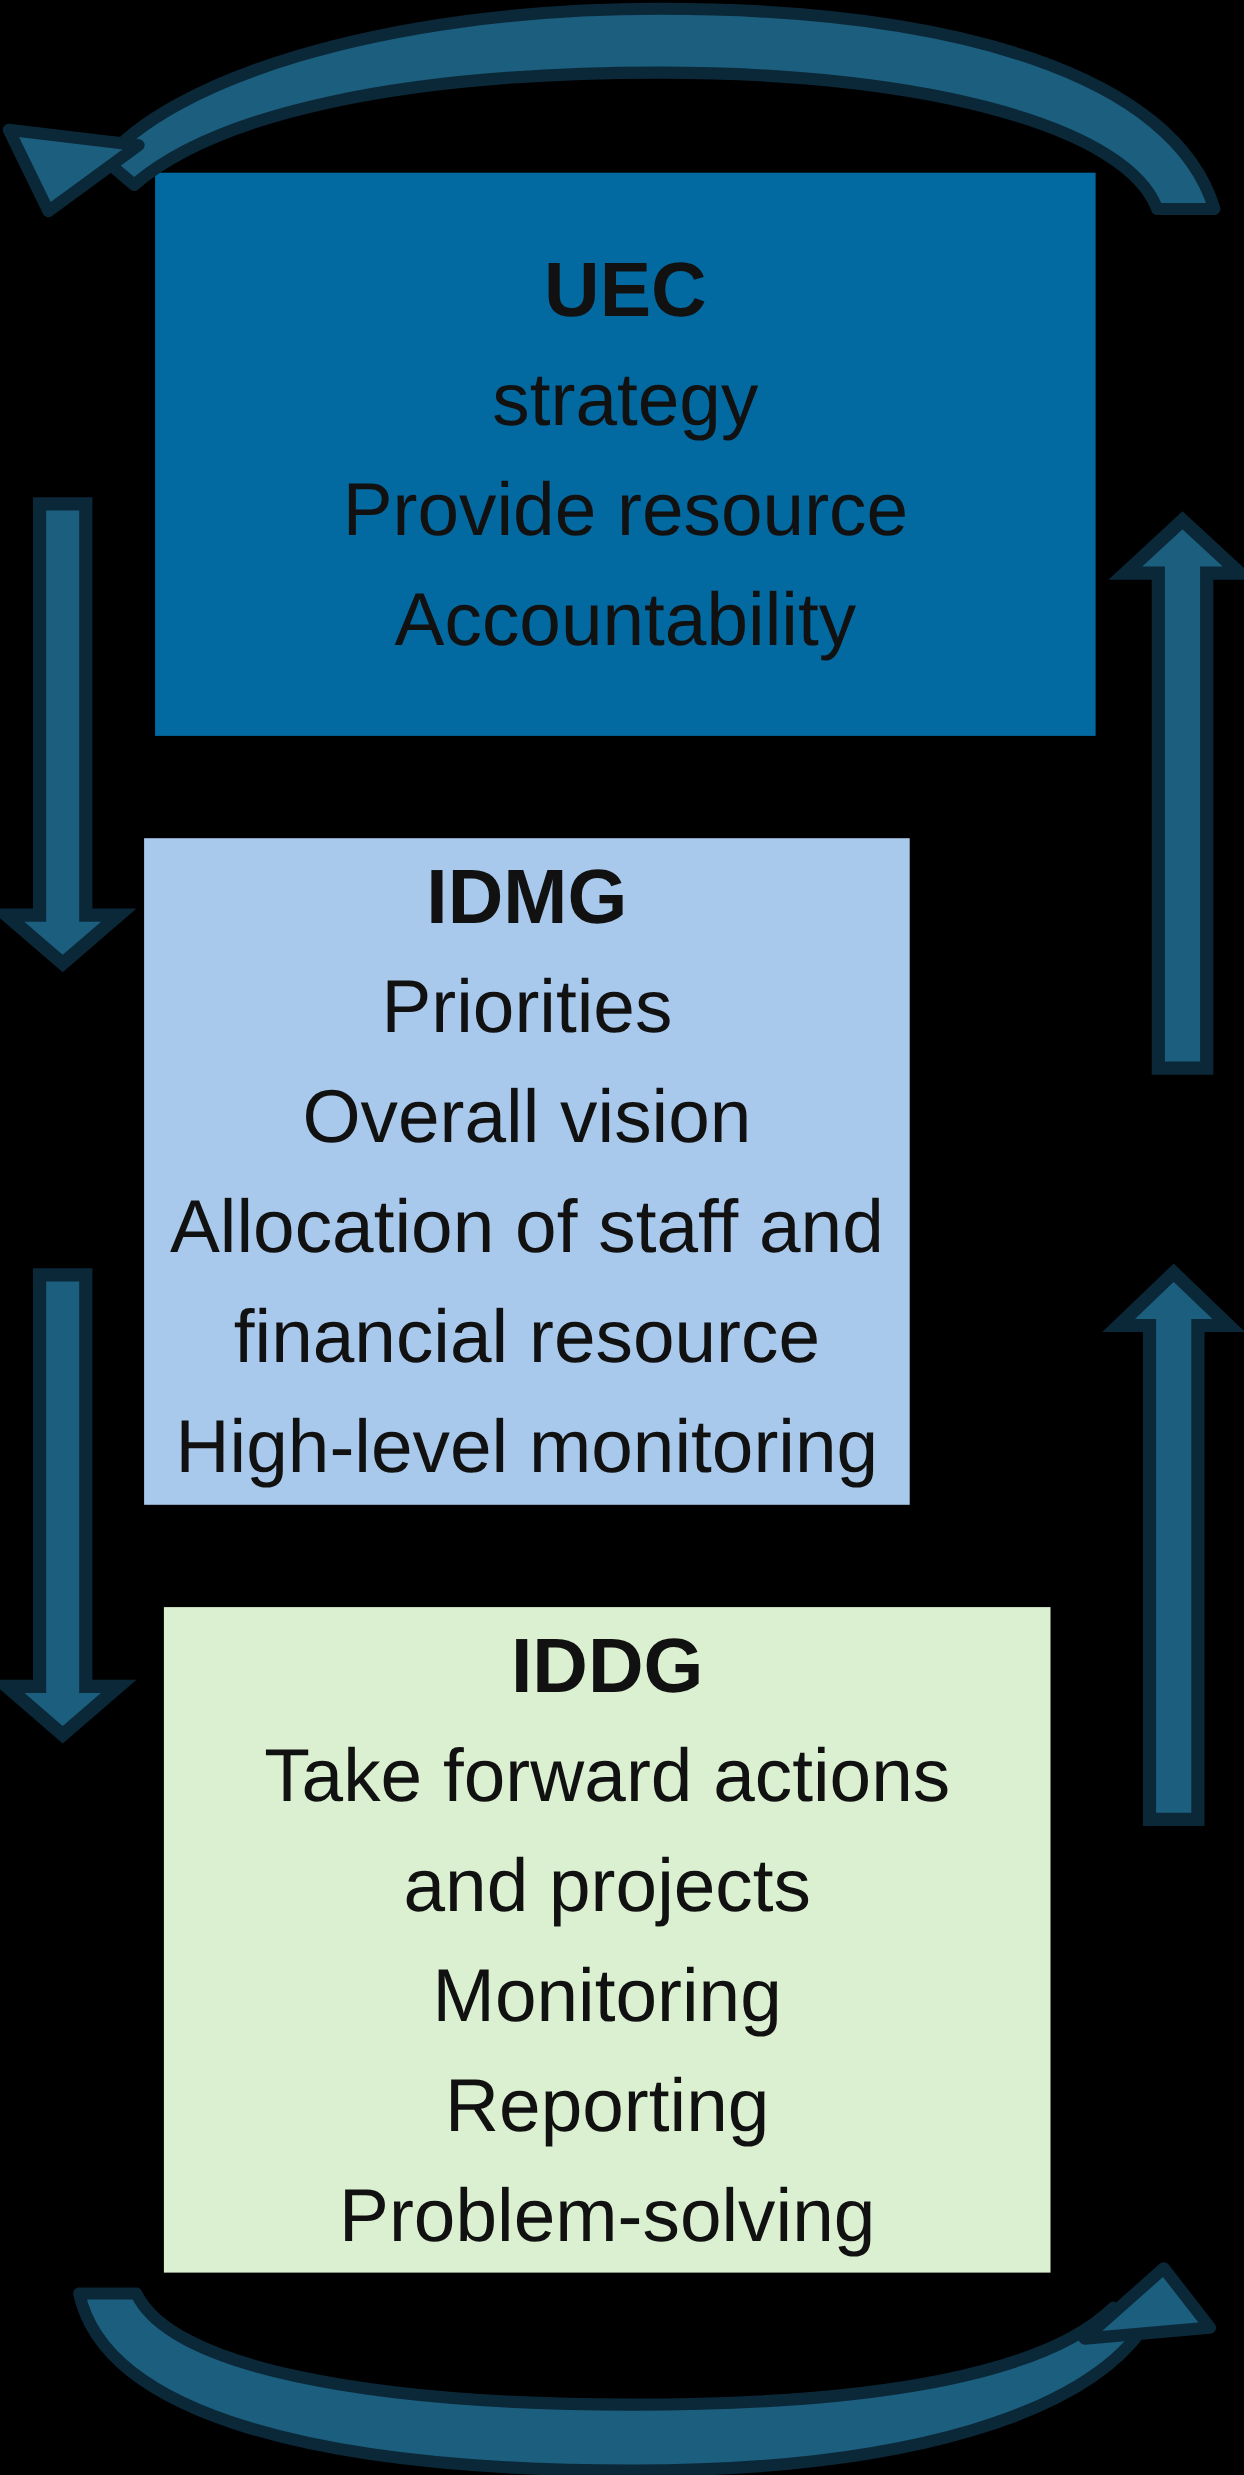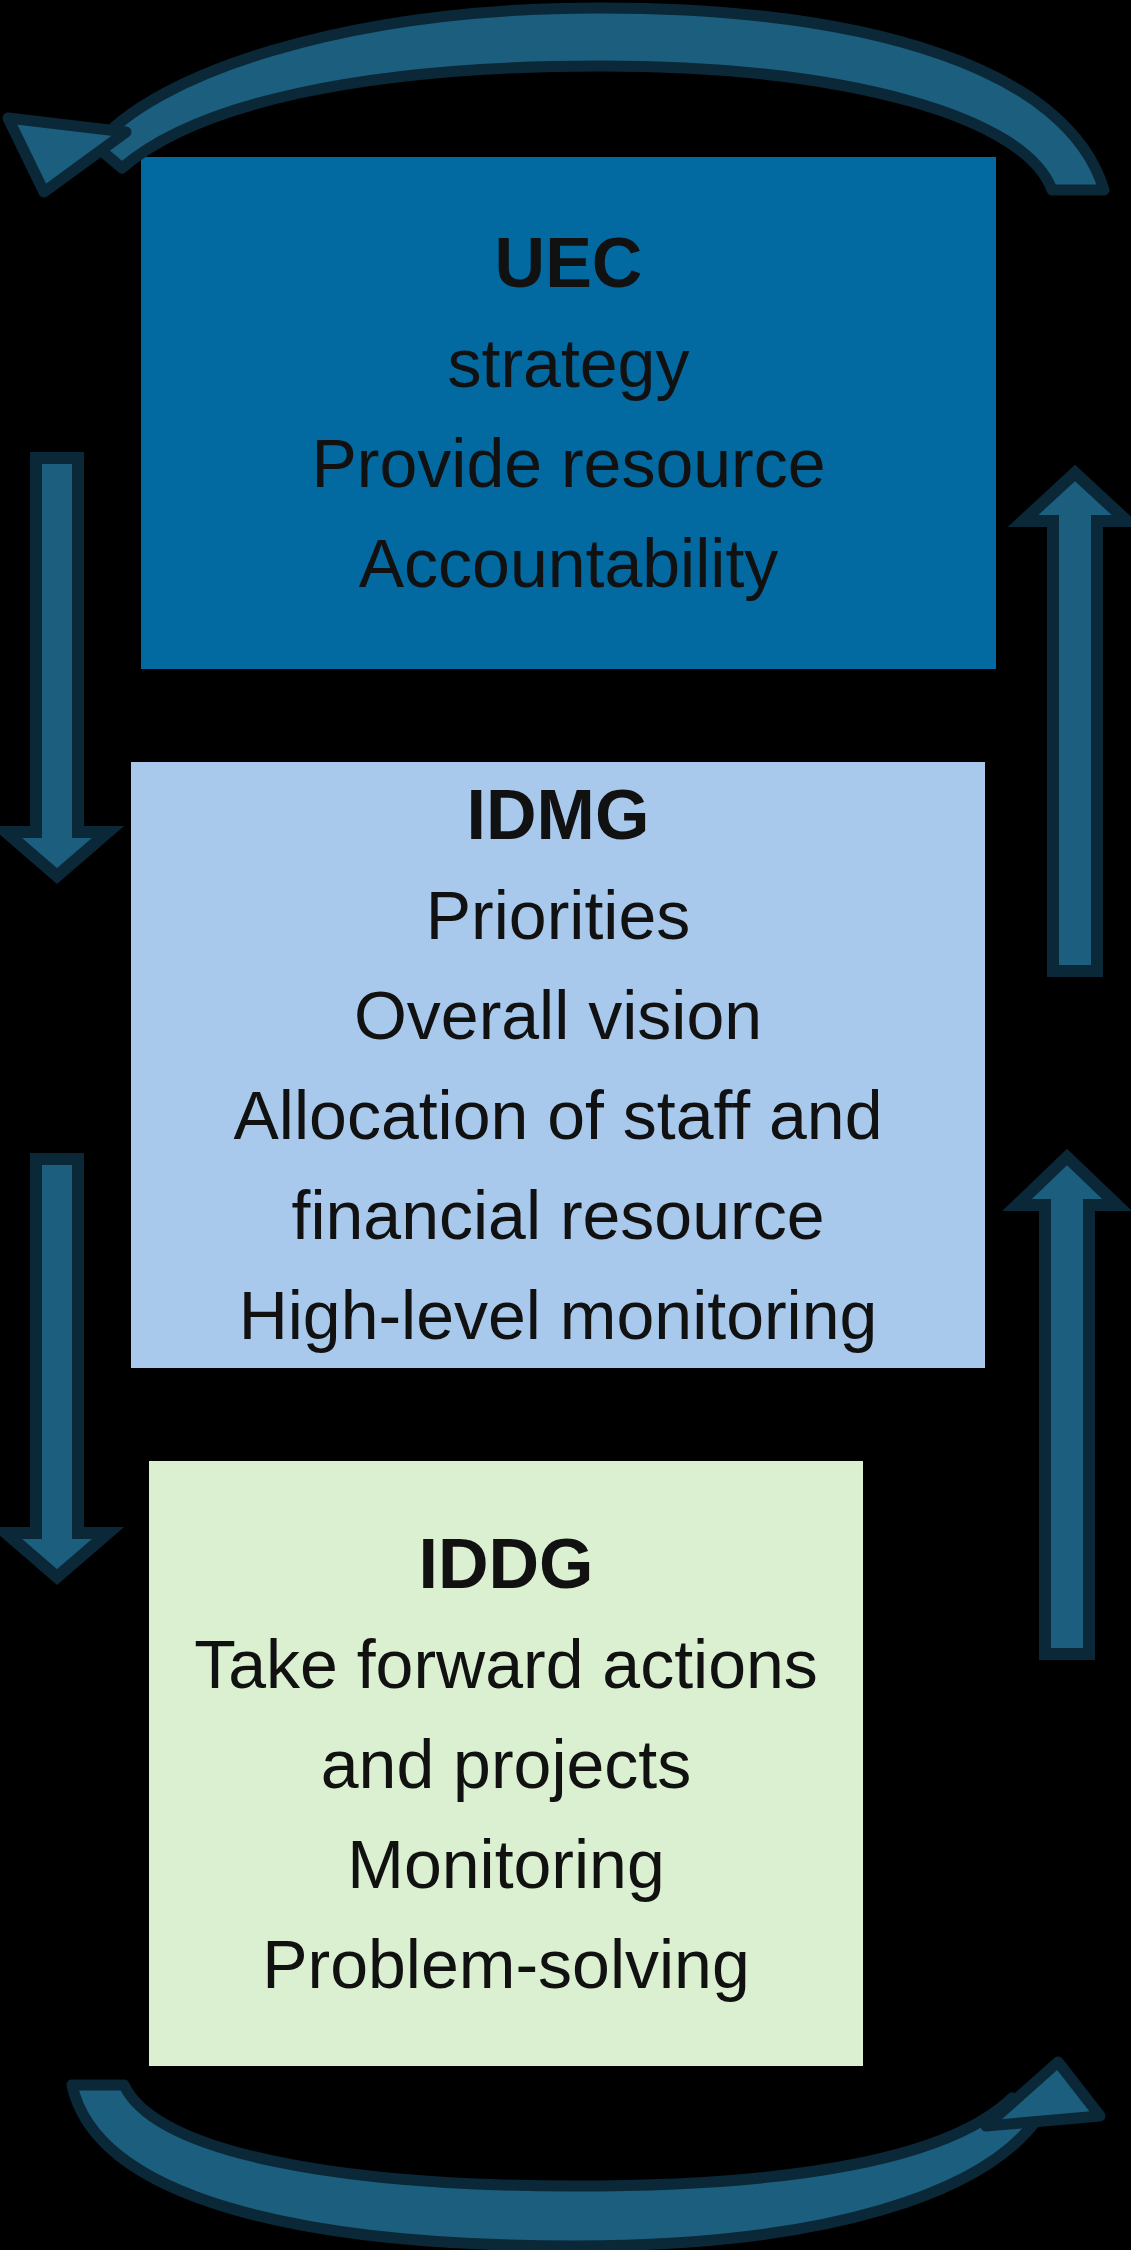--- a/index.html
+++ b/index.html
@@ -15,22 +15,22 @@
     align-items:center;justify-content:center;
     text-align:center;
   }
   .box-title{
     font-size:70px;line-height:100px;font-weight:700;white-space:nowrap;
   }
   .box-line{
     font-size:68px;line-height:100px;font-weight:400;white-space:nowrap;
   }
   #box-uec  {left:141px;top:157px;width:855px;height:512px;}
-  #box-idmg {left:131px;top:762px;width:854px;height:606px;}
-  #box-iddg {left:149px;top:1461px;width:714px;height:605px;}
+  #box-idmg {left:131px;top:762px;width:696px;height:606px;}
+  #box-iddg {left:149px;top:1461px;width:806px;height:605px;}
   .overlay{position:absolute;left:0;top:0;}
   .arrow-straight{stroke-width:12px;stroke-linejoin:miter;}
   .arrow-swoosh{stroke-width:11px;stroke-linejoin:round;stroke-linecap:round;}
 </style>
 </head>
 <body>
 
 <div id="canvas" style="background-color: rgb(0, 0, 0); color: rgb(17, 17, 17);">
 
   <div class="box" id="box-uec" style="background-color: #0369a1;">
@@ -47,20 +47,21 @@
     <div class="box-line">Allocation of staff and</div>
     <div class="box-line">financial resource</div>
     <div class="box-line">High-level monitoring</div>
   </div>
 
   <div class="box" id="box-iddg" style="background-color: rgb(218, 240, 208);">
     <div class="box-title">IDDG</div>
     <div class="box-line">Take forward actions</div>
     <div class="box-line">and projects</div>
     <div class="box-line">Monitoring</div>
+    <div class="box-line">Reporting</div>
     <div class="box-line">Problem-solving</div>
   </div>
 
   <svg class="overlay" width="1131" height="2250" viewBox="0 0 1131 2250">
 
     <g class="arrow-swoosh" style="fill: rgb(28, 94, 126); stroke: rgb(11, 40, 56);">
       <path d="M 1104 190 L 1052 190
                C 1026 118 850 66 600 66
                C 362 66 196 104 122 168
                L 96 146

